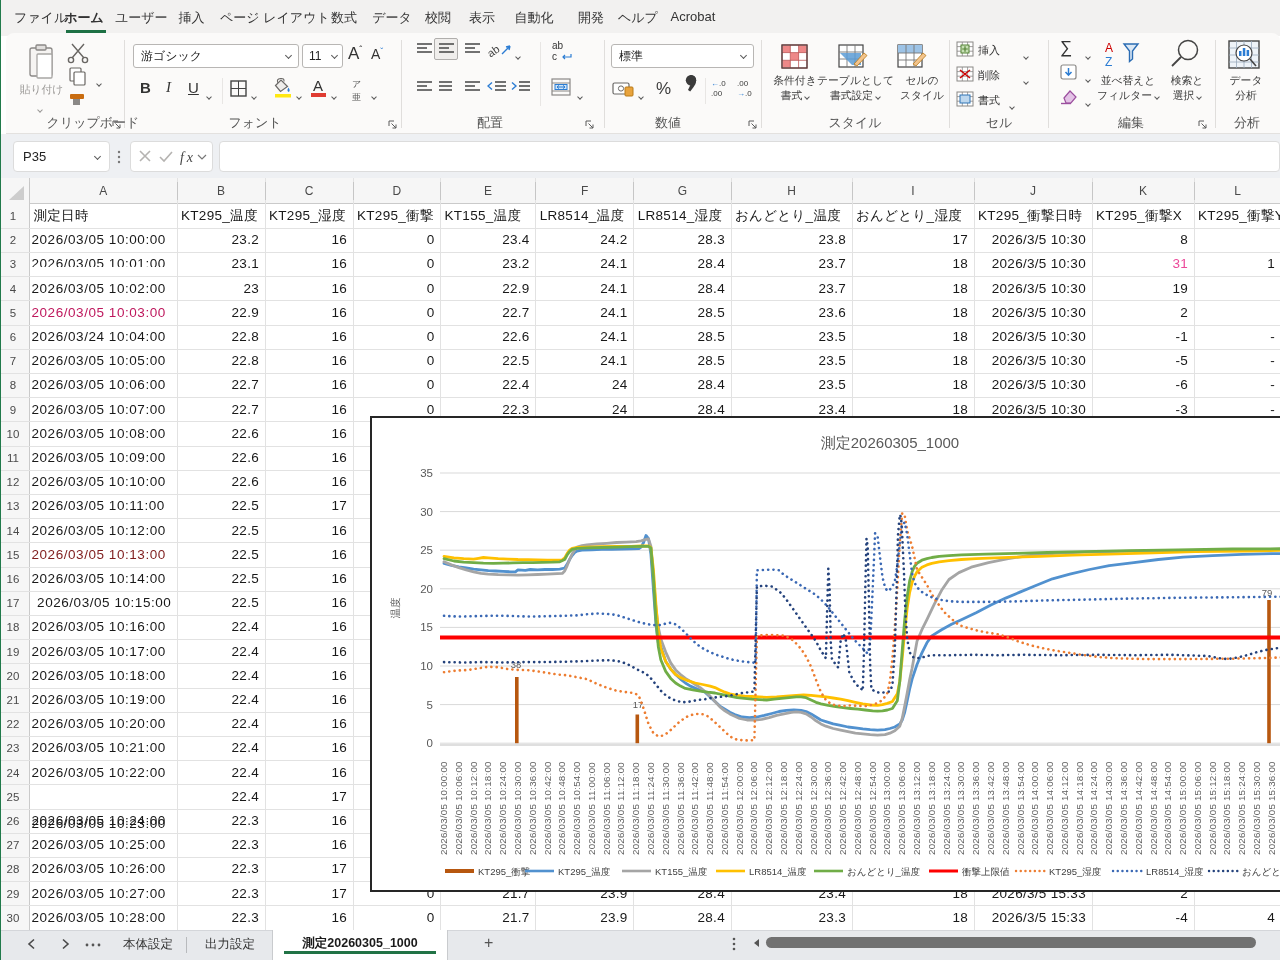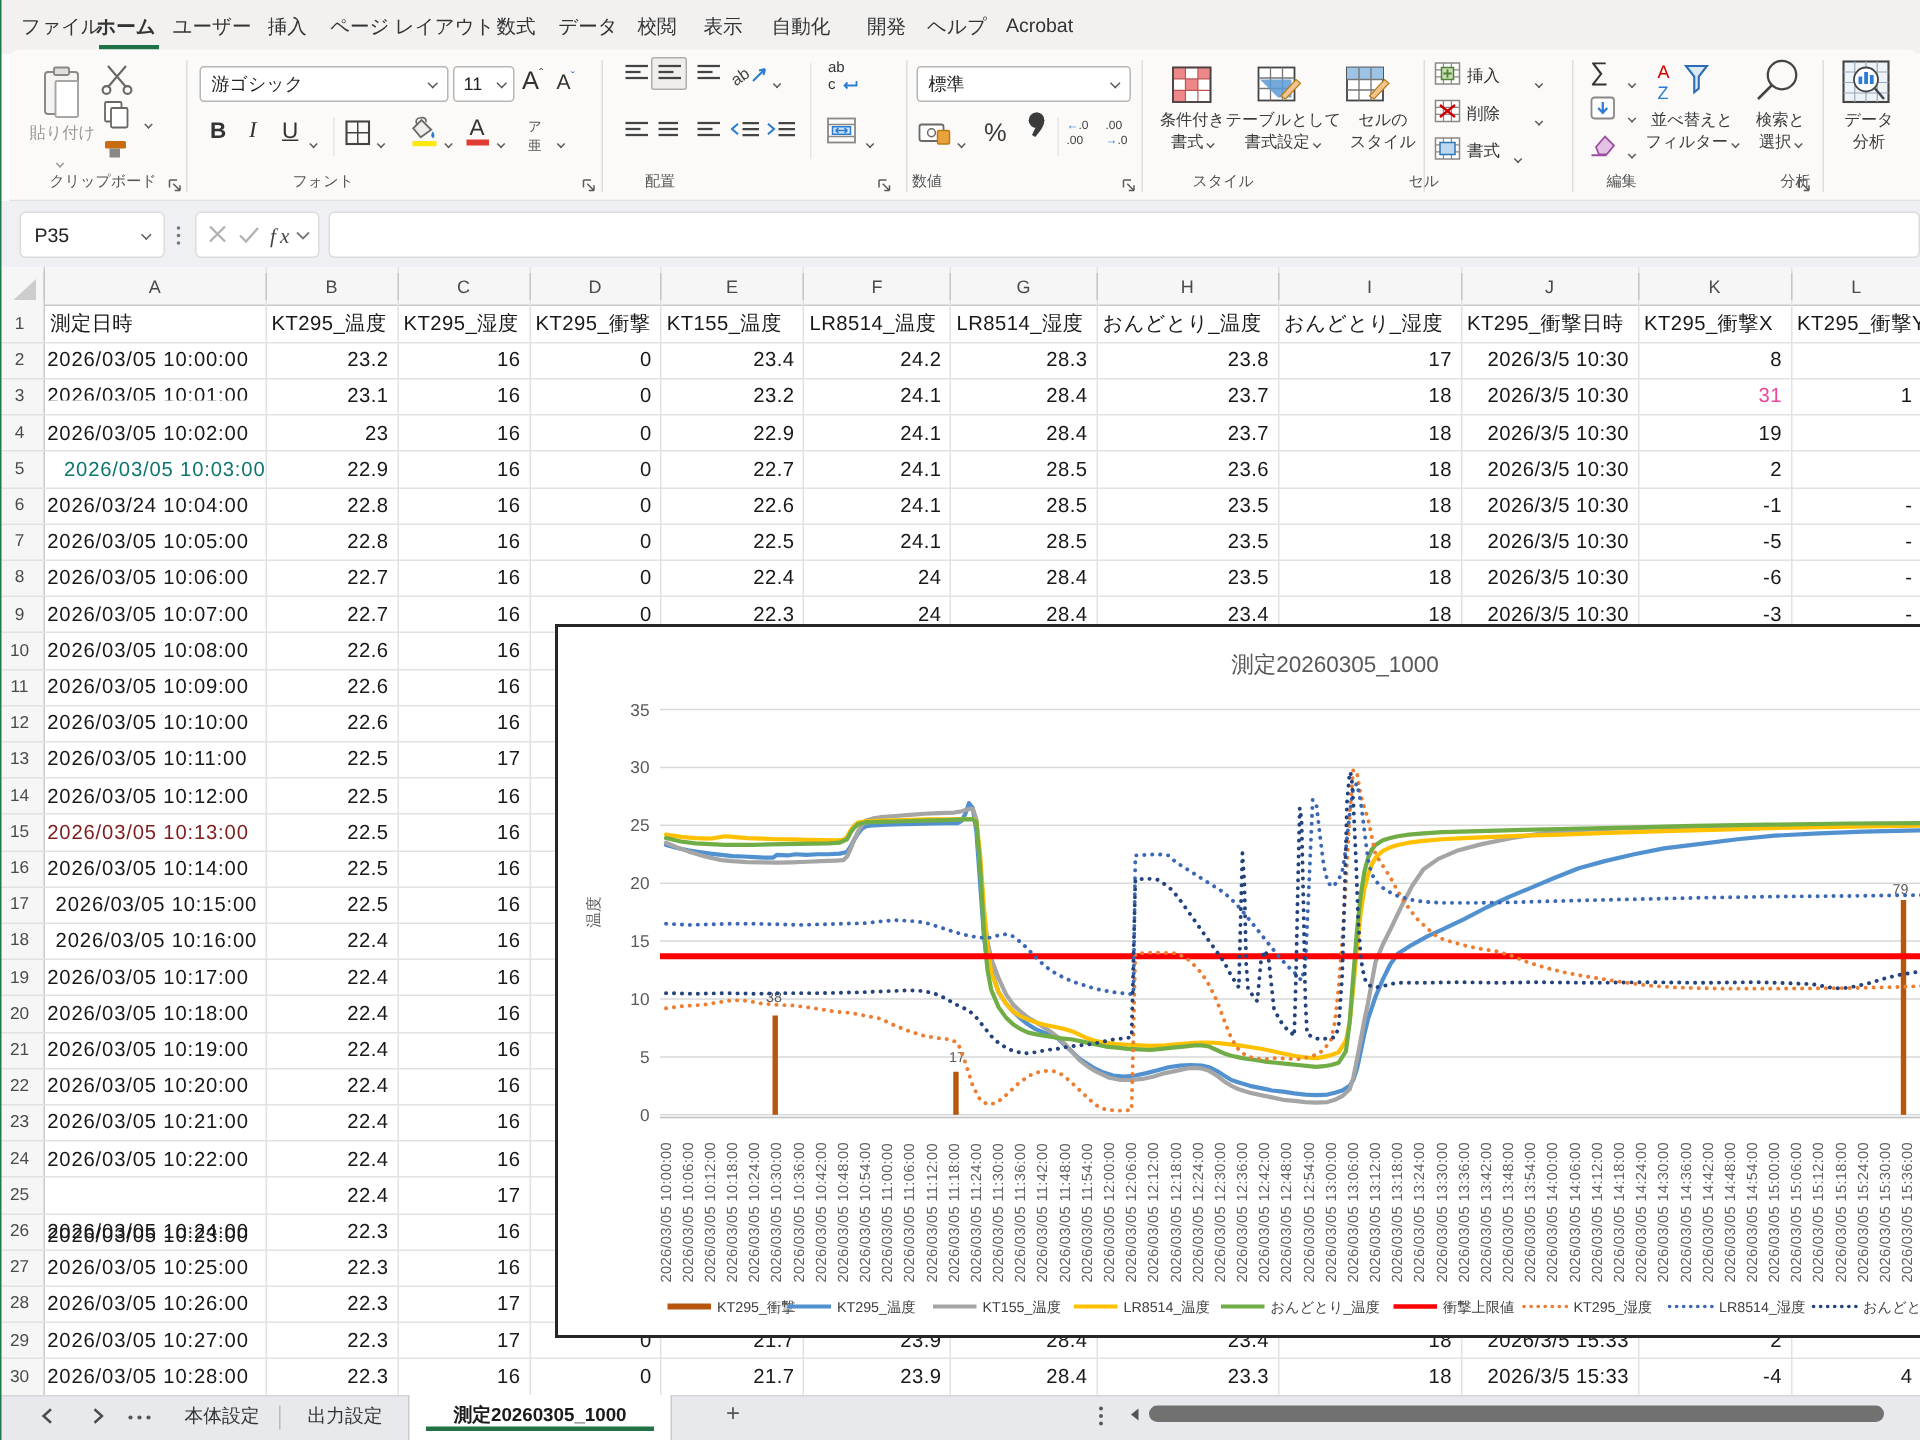--- a/index.html
+++ b/index.html
@@ -3,21 +3,21 @@
 
 *{margin:0;padding:0;box-sizing:border-box}
 html,body{width:1280px;height:960px;overflow:hidden;font-family:"Liberation Sans",sans-serif;background:#fff}
 .abs{position:absolute}
 body{position:relative}
 .tabtxt{font-size:13px;color:#333;white-space:nowrap}
 .cell{position:absolute;overflow:hidden;white-space:nowrap;font-size:13.5px;color:#191919;line-height:1;letter-spacing:0.3px}
 .colhdr{position:absolute;font-size:12px;color:#4a4a4a;text-align:center;line-height:26px}
 .rowhdr{position:absolute;font-size:11.5px;color:#4a4a4a;text-align:center}
 .gl{position:absolute;background:#e2e2e2}
-.grptxt{position:absolute;font-size:10px;color:#555;text-align:left;white-space:nowrap}
+.grptxt{position:absolute;font-size:13px;color:#555;text-align:center;white-space:nowrap}
 .btxt{position:absolute;font-size:10.8px;color:#3b3b3b;text-align:center;white-space:nowrap;line-height:1.35}
 .sep{position:absolute;width:1px;background:#e0dedc}
 .cv{display:inline-block;width:5px;height:5px;border-right:1.3px solid #5a5a5a;border-bottom:1.3px solid #5a5a5a;transform:rotate(45deg);vertical-align:2px}
 .cvs{display:inline-block;width:4px;height:4px;border-right:1.2px solid #5a5a5a;border-bottom:1.2px solid #5a5a5a;transform:rotate(45deg)}
 </style></head><body>
 <div class="abs" style="left:0;top:0;width:1280px;height:36px;background:#f2f1f0"></div>
 <div class="abs tabtxt" style="left:14px;top:9px;width:36px;text-align:center;">ファイル</div>
 <div class="abs tabtxt" style="left:64px;top:9px;width:40px;text-align:center;font-weight:bold;">ホーム</div>
 <div class="abs tabtxt" style="left:115px;top:9px;width:48px;text-align:center;">ユーザー</div>
 <div class="abs tabtxt" style="left:177px;top:9px;width:29px;text-align:center;">挿入</div>
@@ -394,21 +394,21 @@
 <div class="cell" style="left:1194px;top:204.0px;width:87px;height:24.2px;line-height:24.2px;padding-left:4px;text-align:left;color:#191919">KT295_衝撃Y</div>
 <div class="cell" style="left:29.5px;top:228.2px;width:147.5px;height:24.2px;line-height:24.2px;padding-left:2px;text-align:left;letter-spacing:0.55px;color:#191919">2026/03/05 10:00:00</div>
 <div class="cell" style="left:177px;top:228.2px;width:88px;height:24.2px;line-height:24.2px;padding-right:6px;text-align:right;color:#191919">23.2</div>
 <div class="cell" style="left:265px;top:228.2px;width:88px;height:24.2px;line-height:24.2px;padding-right:6px;text-align:right;color:#191919">16</div>
 <div class="cell" style="left:29.5px;top:252.4px;width:147.5px;height:15px;line-height:24.2px;padding-left:2px;text-align:left;letter-spacing:0.55px;color:#191919">2026/03/05 10:01:00</div>
 <div class="cell" style="left:177px;top:252.4px;width:88px;height:24.2px;line-height:24.2px;padding-right:6px;text-align:right;color:#191919">23.1</div>
 <div class="cell" style="left:265px;top:252.4px;width:88px;height:24.2px;line-height:24.2px;padding-right:6px;text-align:right;color:#191919">16</div>
 <div class="cell" style="left:29.5px;top:276.6px;width:147.5px;height:24.2px;line-height:24.2px;padding-left:2px;text-align:left;letter-spacing:0.55px;color:#191919">2026/03/05 10:02:00</div>
 <div class="cell" style="left:177px;top:276.6px;width:88px;height:24.2px;line-height:24.2px;padding-right:6px;text-align:right;color:#191919">23</div>
 <div class="cell" style="left:265px;top:276.6px;width:88px;height:24.2px;line-height:24.2px;padding-right:6px;text-align:right;color:#191919">16</div>
-<div class="cell" style="left:29.5px;top:300.8px;width:147.5px;height:24.2px;line-height:24.2px;padding-left:2px;text-align:right;letter-spacing:0.55px;color:#0f766e">2026/03/05 10:03:00</div>
+<div class="cell" style="left:29.5px;top:300.8px;width:147.5px;height:24.2px;line-height:24.2px;padding-left:2px;text-align:left;letter-spacing:0.55px;color:#be185d">2026/03/05 10:03:00</div>
 <div class="cell" style="left:177px;top:300.8px;width:88px;height:24.2px;line-height:24.2px;padding-right:6px;text-align:right;color:#191919">22.9</div>
 <div class="cell" style="left:265px;top:300.8px;width:88px;height:24.2px;line-height:24.2px;padding-right:6px;text-align:right;color:#191919">16</div>
 <div class="cell" style="left:29.5px;top:325.0px;width:147.5px;height:24.2px;line-height:24.2px;padding-left:2px;text-align:left;letter-spacing:0.55px;color:#191919">2026/03/24 10:04:00</div>
 <div class="cell" style="left:177px;top:325.0px;width:88px;height:24.2px;line-height:24.2px;padding-right:6px;text-align:right;color:#191919">22.8</div>
 <div class="cell" style="left:265px;top:325.0px;width:88px;height:24.2px;line-height:24.2px;padding-right:6px;text-align:right;color:#191919">16</div>
 <div class="cell" style="left:29.5px;top:349.2px;width:147.5px;height:24.2px;line-height:24.2px;padding-left:2px;text-align:left;letter-spacing:0.55px;color:#191919">2026/03/05 10:05:00</div>
 <div class="cell" style="left:177px;top:349.2px;width:88px;height:24.2px;line-height:24.2px;padding-right:6px;text-align:right;color:#191919">22.8</div>
 <div class="cell" style="left:265px;top:349.2px;width:88px;height:24.2px;line-height:24.2px;padding-right:6px;text-align:right;color:#191919">16</div>
 <div class="cell" style="left:29.5px;top:373.4px;width:147.5px;height:24.2px;line-height:24.2px;padding-left:2px;text-align:left;letter-spacing:0.55px;color:#191919">2026/03/05 10:06:00</div>
 <div class="cell" style="left:177px;top:373.4px;width:88px;height:24.2px;line-height:24.2px;padding-right:6px;text-align:right;color:#191919">22.7</div>
@@ -433,21 +433,21 @@
 <div class="cell" style="left:265px;top:518.5999999999999px;width:88px;height:24.2px;line-height:24.2px;padding-right:6px;text-align:right;color:#191919">16</div>
 <div class="cell" style="left:29.5px;top:542.8px;width:147.5px;height:24.2px;line-height:24.2px;padding-left:2px;text-align:left;letter-spacing:0.55px;color:#7f1d1d">2026/03/05 10:13:00</div>
 <div class="cell" style="left:177px;top:542.8px;width:88px;height:24.2px;line-height:24.2px;padding-right:6px;text-align:right;color:#191919">22.5</div>
 <div class="cell" style="left:265px;top:542.8px;width:88px;height:24.2px;line-height:24.2px;padding-right:6px;text-align:right;color:#191919">16</div>
 <div class="cell" style="left:29.5px;top:567.0px;width:147.5px;height:24.2px;line-height:24.2px;padding-left:2px;text-align:left;letter-spacing:0.55px;color:#191919">2026/03/05 10:14:00</div>
 <div class="cell" style="left:177px;top:567.0px;width:88px;height:24.2px;line-height:24.2px;padding-right:6px;text-align:right;color:#191919">22.5</div>
 <div class="cell" style="left:265px;top:567.0px;width:88px;height:24.2px;line-height:24.2px;padding-right:6px;text-align:right;color:#191919">16</div>
 <div class="cell" style="left:29.5px;top:591.2px;width:147.5px;height:24.2px;line-height:24.2px;padding-left:2px;text-align:center;letter-spacing:0.55px;color:#191919">2026/03/05 10:15:00</div>
 <div class="cell" style="left:177px;top:591.2px;width:88px;height:24.2px;line-height:24.2px;padding-right:6px;text-align:right;color:#191919">22.5</div>
 <div class="cell" style="left:265px;top:591.2px;width:88px;height:24.2px;line-height:24.2px;padding-right:6px;text-align:right;color:#191919">16</div>
-<div class="cell" style="left:29.5px;top:615.4px;width:147.5px;height:20px;line-height:24.2px;padding-left:2px;text-align:center;letter-spacing:0.55px;color:#191919">2026/03/05 10:16:00</div>
+<div class="cell" style="left:29.5px;top:615.4px;width:147.5px;height:20px;line-height:24.2px;padding-left:2px;text-align:left;letter-spacing:0.55px;color:#191919">2026/03/05 10:16:00</div>
 <div class="cell" style="left:177px;top:615.4px;width:88px;height:24.2px;line-height:24.2px;padding-right:6px;text-align:right;color:#191919">22.4</div>
 <div class="cell" style="left:265px;top:615.4px;width:88px;height:24.2px;line-height:24.2px;padding-right:6px;text-align:right;color:#191919">16</div>
 <div class="cell" style="left:29.5px;top:639.5999999999999px;width:147.5px;height:24.2px;line-height:24.2px;padding-left:2px;text-align:left;letter-spacing:0.55px;color:#191919">2026/03/05 10:17:00</div>
 <div class="cell" style="left:177px;top:639.5999999999999px;width:88px;height:24.2px;line-height:24.2px;padding-right:6px;text-align:right;color:#191919">22.4</div>
 <div class="cell" style="left:265px;top:639.5999999999999px;width:88px;height:24.2px;line-height:24.2px;padding-right:6px;text-align:right;color:#191919">16</div>
 <div class="cell" style="left:29.5px;top:663.8px;width:147.5px;height:24.2px;line-height:24.2px;padding-left:2px;text-align:left;letter-spacing:0.55px;color:#191919">2026/03/05 10:18:00</div>
 <div class="cell" style="left:177px;top:663.8px;width:88px;height:24.2px;line-height:24.2px;padding-right:6px;text-align:right;color:#191919">22.4</div>
 <div class="cell" style="left:265px;top:663.8px;width:88px;height:24.2px;line-height:24.2px;padding-right:6px;text-align:right;color:#191919">16</div>
 <div class="cell" style="left:29.5px;top:688.0px;width:147.5px;height:24.2px;line-height:24.2px;padding-left:2px;text-align:left;letter-spacing:0.55px;color:#191919">2026/03/05 10:19:00</div>
 <div class="cell" style="left:177px;top:688.0px;width:88px;height:24.2px;line-height:24.2px;padding-right:6px;text-align:right;color:#191919">22.4</div>

